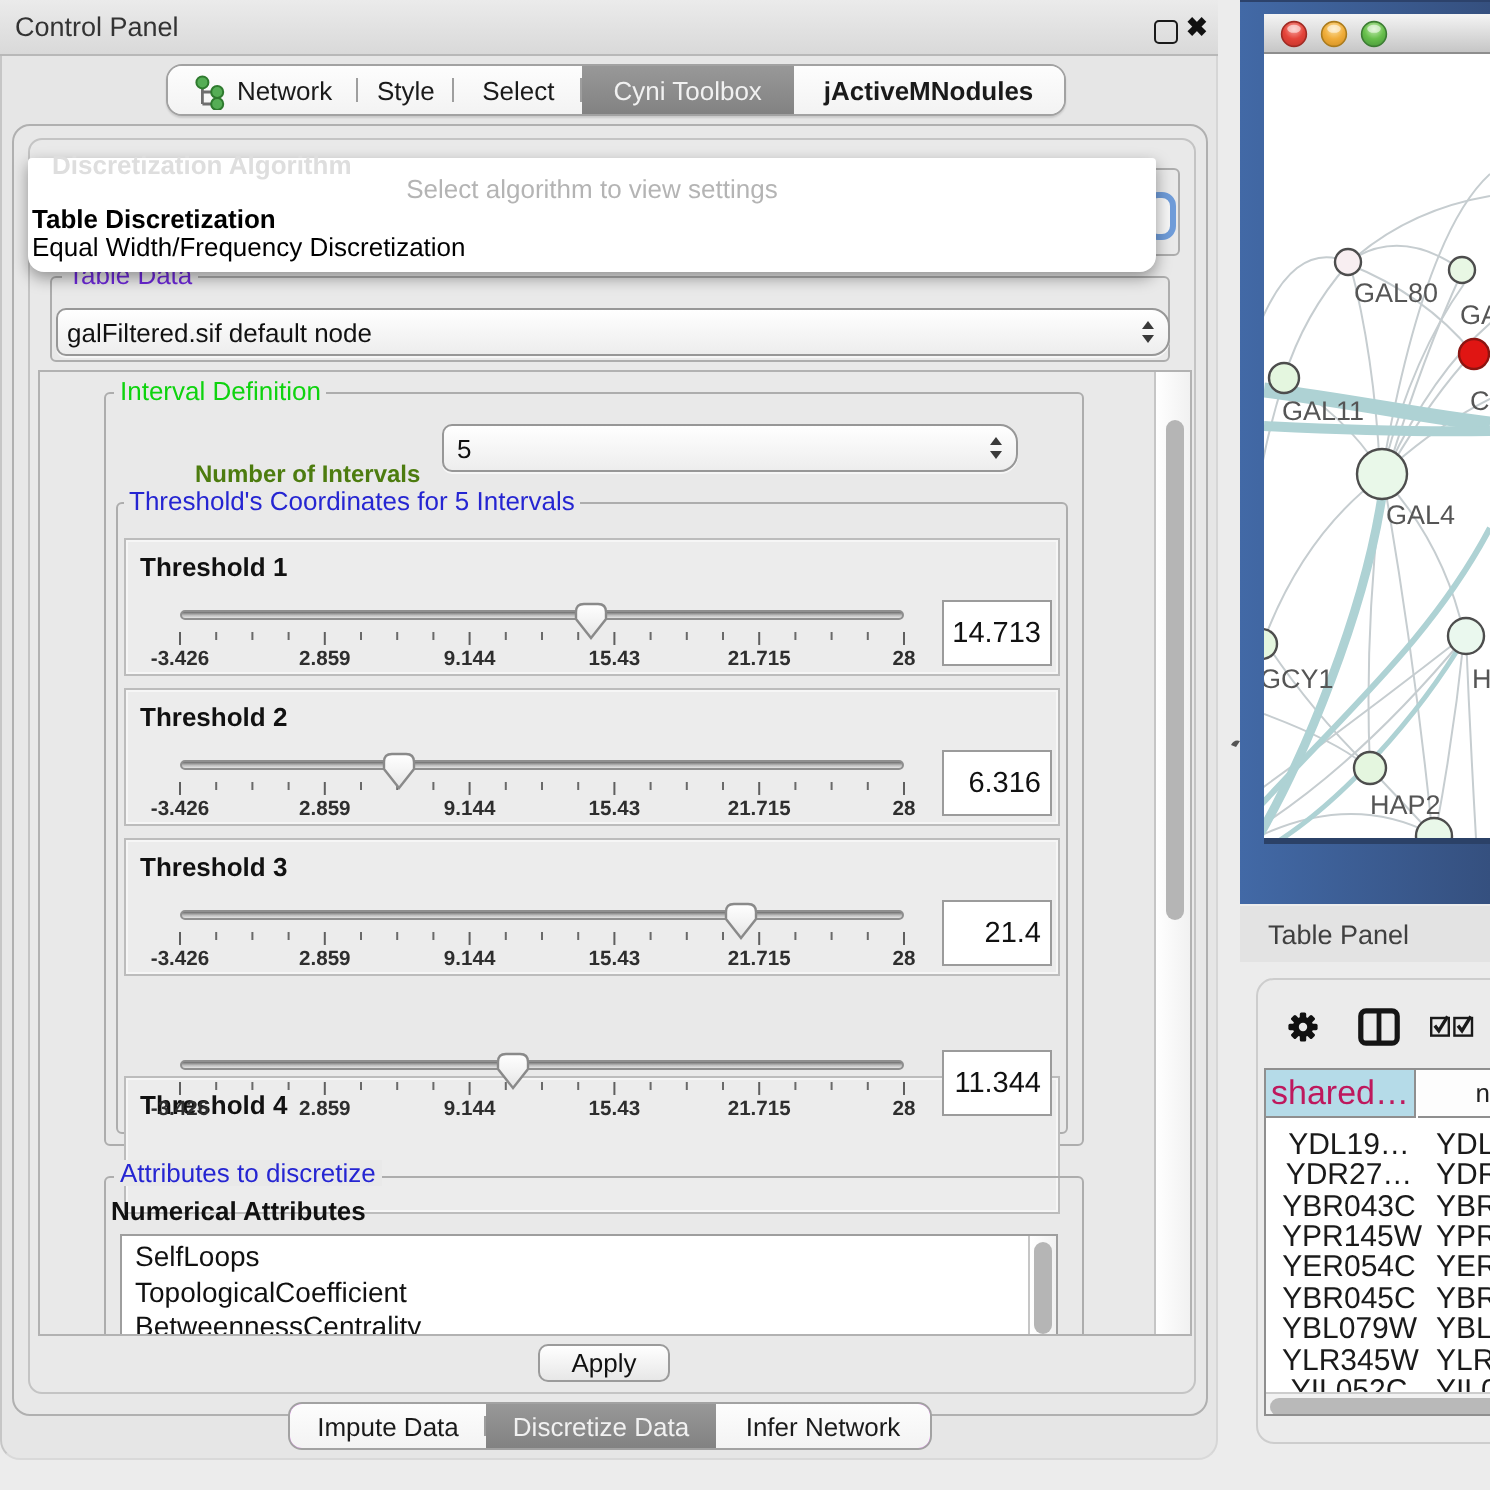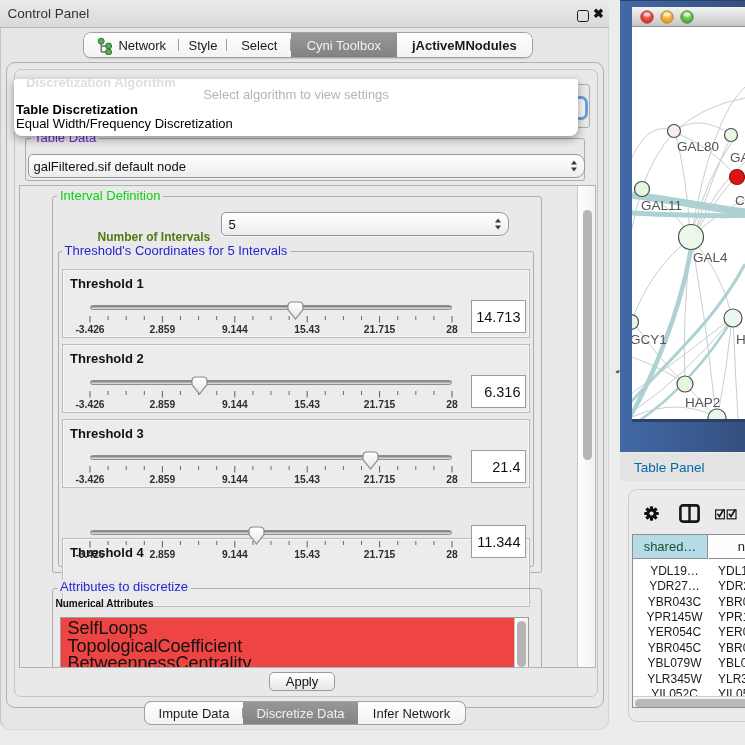--- a/index.html
+++ b/index.html
@@ -32,21 +32,21 @@
 
 .scrollpane { left:19px; top:185px; width:577px; height:483px; border:1px solid #b2b2b2; background:#e9e9e9; overflow:hidden; }
 .vsb-track { position:absolute; right:0; top:0; width:18px; height:100%; background:linear-gradient(90deg,#ffffff,#f1f1f1); border-left:1px solid #c6c6c6; }
 .vsb-thumb { position:absolute; border-radius:5px; background:#b5b5b5; }
 
 .thpanel { position:absolute; left:42px; width:468px; height:69px; border:1px solid #bcbcbc; background:#ececec; box-shadow:inset 0 0 0 1px #f6f6f6; }
 .thlabel { position:absolute; left:7px; top:6px; font-size:13px; font-weight:bold; color:#111; }
 .track { position:absolute; height:5px; border-radius:2.5px; background:linear-gradient(#6e6e6e,#bdbdbd 55%,#e2e2e2); border:1px solid #8f8f8f; }
 .valbox { position:absolute; width:55px; height:33px; background:#fff; border:1px solid #9b9b9b; font-size:14.5px; color:#111; display:flex; align-items:center; justify-content:flex-end; padding-right:4px; }
 
-.listbox { background:#ef4444; border:1px solid #9e9e9e; font-size:18px; color:#111; }
+.listbox { background:#ffffff; border:1px solid #9e9e9e; font-size:14px; color:#111; }
 
 .btabbar { left:144px; top:701px; width:322px; height:24px; background:#d946ef; border:1px solid #a2a2a2; border-radius:7px; display:flex; overflow:hidden; font-size:13px; color:#1a1a1a; }
 
 .applybtn { left:269px; top:672px; width:66px; height:19px; border:1px solid #9b9b9b; border-radius:5px; background:linear-gradient(#ffffff,#e7e7e7); font-size:13px; color:#111; display:flex; align-items:center; justify-content:center; }
 
 .popup { left:14px; top:79px; width:564px; height:57px; background:#fff; border-radius:2px 2px 8px 8px; box-shadow:0 3px 8px rgba(0,0,0,0.38); }
 
 
 .tpbar { left:620px; top:453px; width:125px; height:28px; background:#e3e3e3; }
 .tablewrap { left:628px; top:489px; width:125px; height:233px; background:#ebebeb; border:1px solid #cdcdcd; border-radius:9px 0 0 9px; }
@@ -203,21 +203,21 @@
             <stop offset="0.55" stop-color="#f2f2f2"></stop>
             <stop offset="1" stop-color="#e4e4e4"></stop>
           </linearGradient>
         </defs>
       <path d="M1,7 L1,5 Q1,1 5,1 L12,1 Q16,1 16,5 L16,7 L16,8.5 L8.5,18 L1,8.5 Z" fill="url(#thg3)" stroke="#8a8a8a" stroke-width="1.2"></path>
     </svg>
     <div class="valbox abs" style="left:450.5px;top:339px;">11.344</div>
 
     <div class="abs groupbox" style="left:31.5px;top:402px;width:490px;height:90px;"></div>
     <div class="abs grouplabel" style="left:37px;top:394px;color:#2525d2;">Attributes to discretize</div>
-    <div class="abs" style="left:35.5px;top:412px;font-size:10px;font-weight:bold;color:#111;">Numerical Attributes</div>
+    <div class="abs" style="left:35.5px;top:412px;font-size:13px;font-weight:bold;color:#111;">Numerical Attributes</div>
     <div class="abs listbox" style="left:39.5px;top:431px;width:469px;height:60px;">
       <div style="padding:2px 0 0 7px;line-height:17.6px;">SelfLoops<br>TopologicalCoefficient<br>BetweennessCentrality</div>
       <div class="vsb-track" style="width:14px;">
         <div class="vsb-thumb" style="left:2px;top:3px;width:9px;height:46px;"></div>
       </div>
     </div>
   </div>
   <div class="vsb-track">
     <div class="vsb-thumb" style="left:5px;top:24px;width:9px;height:250px;"></div>
   </div>
@@ -318,21 +318,21 @@
 </g>
 </svg>
 </div>
 <div class="abs" style="left:632px;top:419px;width:113px;height:3px;background:#2b4167;"></div>
 
 <svg class="abs" style="left:615px;top:368px;" width="6" height="7" viewBox="0 0 6 7">
     <path d="M0.5,4.5 Q2,1.5 5,2.5 L3,5.5 Z" fill="#555"></path>
   </svg>
 
 <div class="abs tpbar"></div>
-<div class="abs" style="left:634px;top:460px;font-size:13.5px;color:#0369a1;">Table Panel</div>
+<div class="abs" style="left:634px;top:460px;font-size:13.5px;color:#404040;">Table Panel</div>
 <div class="abs tablewrap"></div>
 
 <div class="abs" style="left:644px;top:506px;z-index:2;">
 <svg width="15" height="15" viewBox="0 0 15 15">
  <g fill="#111">
   <rect x="5.9" y="0.2" width="3.2" height="14.6" rx="0.8"></rect>
   <rect x="0.2" y="5.9" width="14.6" height="3.2" rx="0.8"></rect>
   <rect x="5.9" y="0.2" width="3.2" height="14.6" rx="0.8" transform="rotate(45 7.5 7.5)"></rect>
   <rect x="0.2" y="5.9" width="14.6" height="3.2" rx="0.8" transform="rotate(45 7.5 7.5)"></rect>
   <circle cx="7.5" cy="7.5" r="5.1"></circle>
@@ -349,23 +349,23 @@
 <div class="abs" style="left:715px;top:506px;z-index:2;">
 <svg width="24" height="13" viewBox="0 0 24 13">
  <rect x="0.6" y="3" width="8.8" height="8.8" fill="none" stroke="#1a1a1a" stroke-width="1.2"></rect>
  <path d="M2.4,6.8 L4.4,9.4 L8.8,2.2" fill="none" stroke="#1a1a1a" stroke-width="1.7"></path>
  <rect x="12.2" y="3" width="8.8" height="8.8" fill="none" stroke="#1a1a1a" stroke-width="1.2"></rect>
  <path d="M14,6.8 L16,9.4 L20.4,2.2" fill="none" stroke="#1a1a1a" stroke-width="1.7"></path>
 </svg>
 </div>
 
 <div class="abs" style="left:632px;top:534px;width:113px;height:174px;background:#fff;border:1px solid #8f8f8f;border-right:none;overflow:hidden;">
-  <div style="position:absolute;left:0;top:0;width:75px;height:24px;background:#b5dbe8;border-right:1px solid #8f8f8f;border-bottom:1px solid #8f8f8f;font-size:13px;color:#14532d;display:flex;align-items:center;justify-content:center;">shared…</div>
+  <div style="position:absolute;left:0;top:0;width:75px;height:24px;background:#b5dbe8;border-right:1px solid #8f8f8f;border-bottom:1px solid #8f8f8f;font-size:17px;color:#be185d;display:flex;align-items:center;justify-content:center;">shared…</div>
   <div style="position:absolute;left:76px;top:0;width:90px;height:24px;background:#fdfdfd;border-bottom:1px solid #8f8f8f;font-size:13px;color:#222;display:flex;align-items:center;justify-content:center;">name</div>
-  <div style="position:absolute;left:0;top:25px;width:113px;height:136px;overflow:hidden;font-size:12px;color:#1a1a1a;">
+  <div style="position:absolute;left:0;top:25px;width:113px;height:136px;overflow:hidden;font-size:15px;color:#1a1a1a;">
     <div style="position:absolute;left:8px;top:4.0px;width:67px;text-align:center;">YDL19…</div>
       <div style="position:absolute;left:85px;top:4.0px;">YDL194W</div>
       <div style="position:absolute;left:8px;top:19.4px;width:67px;text-align:center;">YDR27…</div>
       <div style="position:absolute;left:85px;top:19.4px;">YDR277C</div>
       <div style="position:absolute;left:8px;top:34.7px;width:67px;text-align:center;">YBR043C</div>
       <div style="position:absolute;left:85px;top:34.7px;">YBR043C</div>
       <div style="position:absolute;left:8px;top:50.1px;width:67px;text-align:center;">YPR145W</div>
       <div style="position:absolute;left:85px;top:50.1px;">YPR145W</div>
       <div style="position:absolute;left:8px;top:65.4px;width:67px;text-align:center;">YER054C</div>
       <div style="position:absolute;left:85px;top:65.4px;">YER054C</div>

